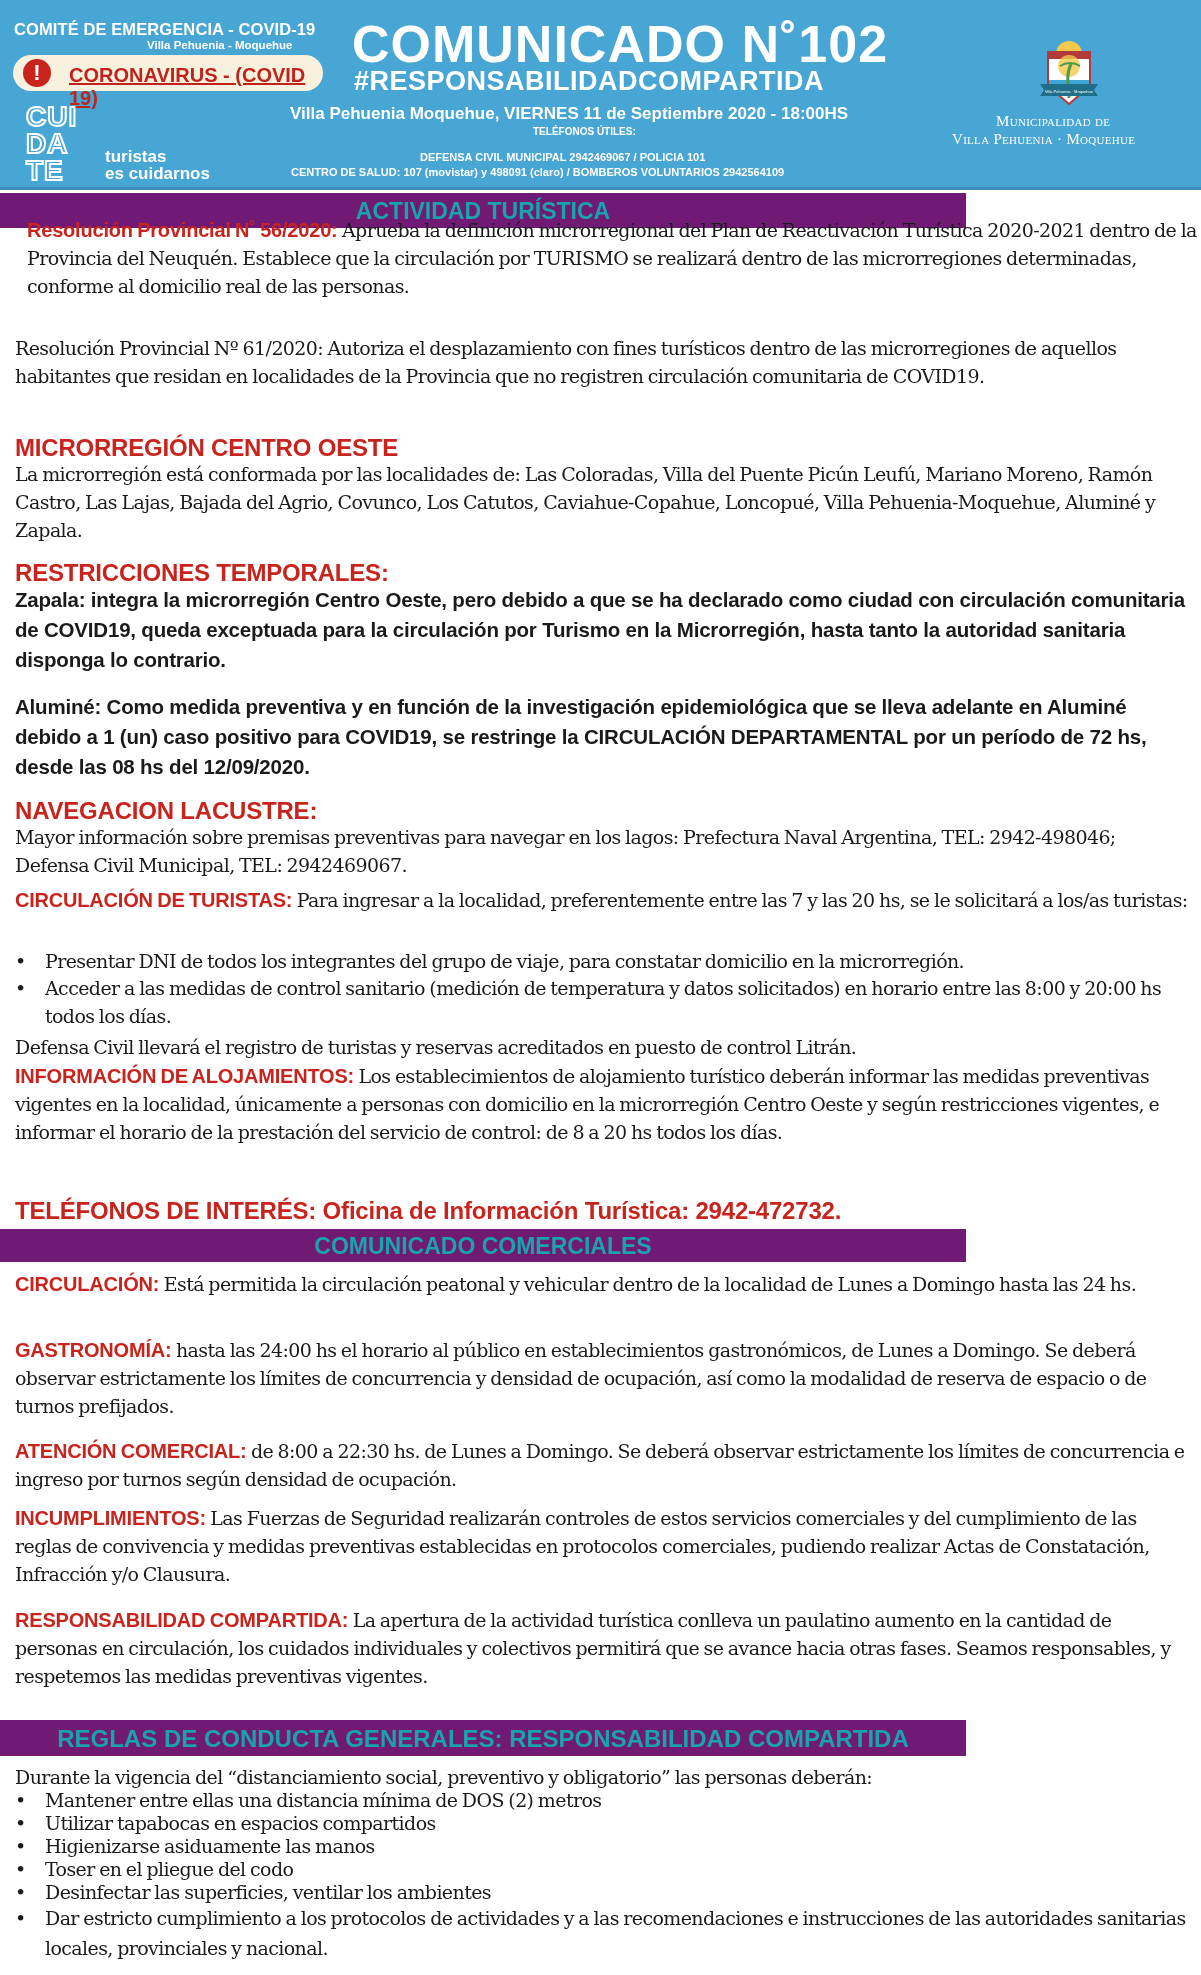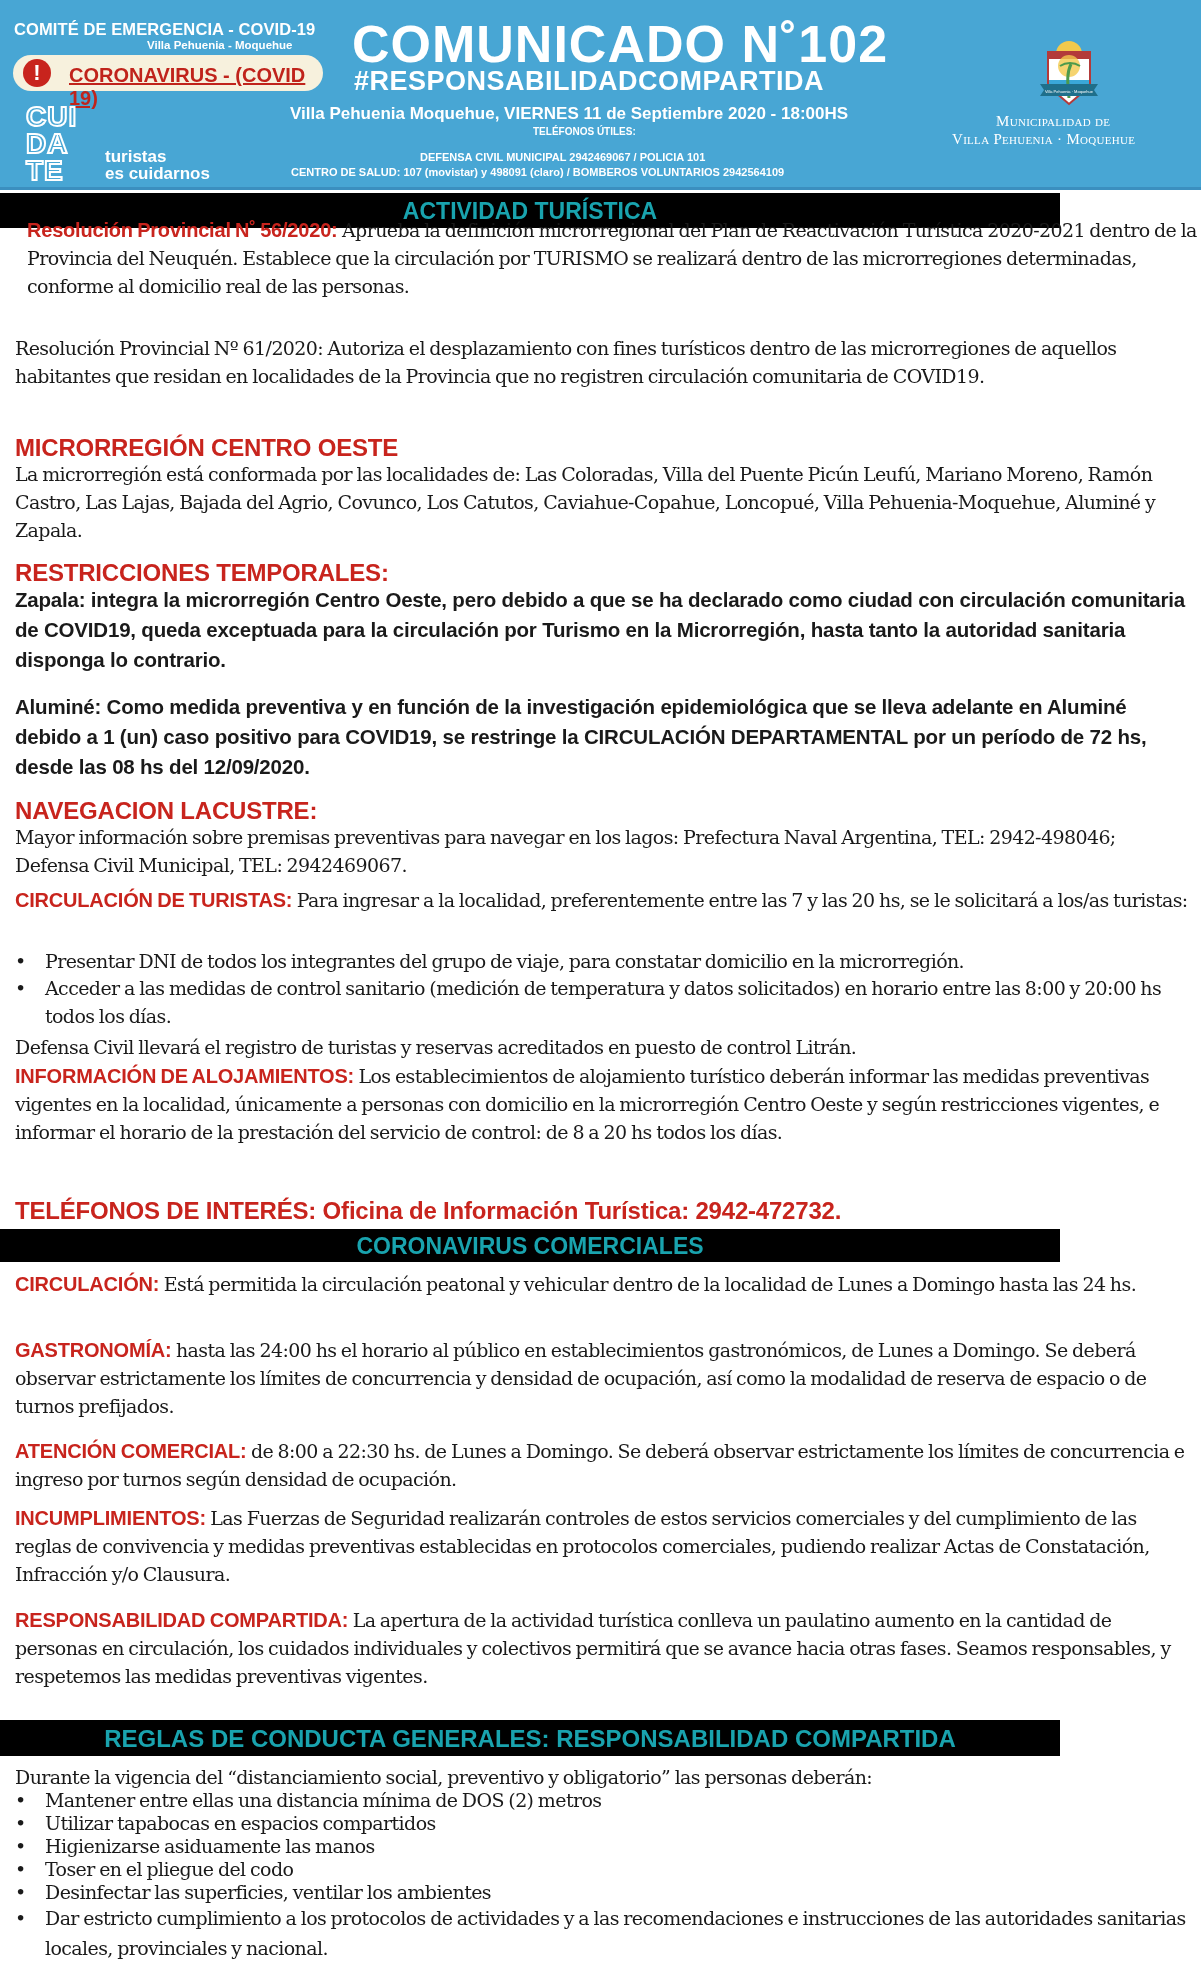--- a/index.html
+++ b/index.html
@@ -19,21 +19,21 @@
   .hashtag { position: absolute; left: 354px; top: 66px; font-weight: bold; font-size: 27px; letter-spacing: 0.5px; }
   .fecha { position: absolute; left: 290px; top: 104px; font-weight: bold; font-size: 17px; text-align: right; }
   .tel-title { position: absolute; left: 533px; top: 126px; font-weight: bold; font-size: 10px; }
   .tel-line1 { position: absolute; left: 420px; top: 151px; font-weight: bold; font-size: 11px; }
   .tel-line2 { position: absolute; left: 291px; top: 166px; font-weight: bold; font-size: 11px; }
   .logo { position: absolute; left: 1038px; top: 38px; width: 62px; height: 70px; }
   .muni1 { position: absolute; left: 996px; top: 113px; font-family: "Liberation Serif", serif; font-size: 15px; font-variant: small-caps; letter-spacing: 0.3px; }
   .muni2 { position: absolute; left: 952px; top: 131px; font-family: "Liberation Serif", serif; font-size: 15px; font-variant: small-caps; letter-spacing: 0.3px; }
 
   
-  .bar { position: absolute; left: 0; width: 1060px; background: #000000; text-align: center; color: #19a3ae; font-family: "Liberation Sans", sans-serif; font-weight: bold; }
+  .bar { position: absolute; left: 0; width: 966px; background: #701a75; text-align: center; color: #19a3ae; font-family: "Liberation Sans", sans-serif; font-weight: bold; }
   .bar span { display: inline-block; }
 
   
   .p { position: absolute; left: 15px; width: 1175px; font-family: "DejaVu Serif", serif; font-size: 19px; line-height: 28px; color: #1a1a1a; letter-spacing: -0.6px; word-spacing: -1px; margin: 0; }
   .red { color: #c8241d; font-family: "Liberation Sans", sans-serif; font-weight: bold; font-size: 20px; letter-spacing: -0.2px; }
   .redhead { position: absolute; left: 15px; color: #c8241d; font-family: "Liberation Sans", sans-serif; font-weight: bold; font-size: 24px; letter-spacing: -0.2px; }
   .bold { position: absolute; left: 15px; width: 1180px; font-family: "Liberation Sans", sans-serif; font-weight: bold; font-size: 20.5px; line-height: 30px; color: #1a1a1a; letter-spacing: -0.2px; margin: 0; }
   .bullet { position: absolute; left: 15px; width: 1180px; font-family: "DejaVu Serif", serif; font-size: 19px; line-height: 28px; color: #1a1a1a; letter-spacing: -0.6px; word-spacing: -1px; }
   .bullet .dot { position: absolute; left: 0; top: 0; }
   .bullet .txt { display: block; padding-left: 30px; }
@@ -111,21 +111,21 @@
   <span class="txt">Acceder a las medidas de control sanitario (medición de temperatura y datos solicitados) en horario entre las 8:00 y 20:00 hs todos los días.</span>
 </div>
 <p class="p" style="top:1033px;">Defensa Civil llevará el registro de turistas y reservas acreditados en puesto de control Litrán.</p>
 
 <p class="p" style="top:1062px;">
   <span class="red">INFORMACIÓN DE ALOJAMIENTOS:</span><span> Los establecimientos de alojamiento turístico deberán informar las medidas preventivas vigentes en la localidad, únicamente a personas con domicilio en la microrregión Centro Oeste y según restricciones vigentes, e informar el horario de la prestación del servicio de control: de 8 a 20 hs todos los días.</span>
 </p>
 <div class="redhead" style="top:1197px;text-align:right;">TELÉFONOS DE INTERÉS: Oficina de Información Turística: 2942-472732.</div>
 
 <div class="bar" style="top:1229px;height:33px;font-size:23px;line-height:35px;">
-  <span>CORONAVIRUS COMERCIALES</span>
+  <span>COMUNICADO COMERCIALES</span>
 </div>
 
 <p class="p" style="top:1270px;">
   <span class="red">CIRCULACIÓN:</span><span> Está permitida la circulación peatonal y vehicular dentro de la localidad de Lunes a Domingo hasta las 24 hs.</span>
 </p>
 <p class="p" style="top:1336px;">
   <span class="red">GASTRONOMÍA:</span><span> hasta las 24:00 hs el horario al público en establecimientos gastronómicos, de Lunes a Domingo. Se deberá observar estrictamente los límites de concurrencia y densidad de ocupación, así como la modalidad de reserva de espacio o de turnos prefijados.</span>
 </p>
 <p class="p" style="top:1437px;">
   <span class="red">ATENCIÓN COMERCIAL:</span><span> de 8:00 a 22:30 hs. de Lunes a Domingo. Se deberá observar estrictamente los límites de concurrencia e ingreso por turnos según densidad de ocupación.</span>

